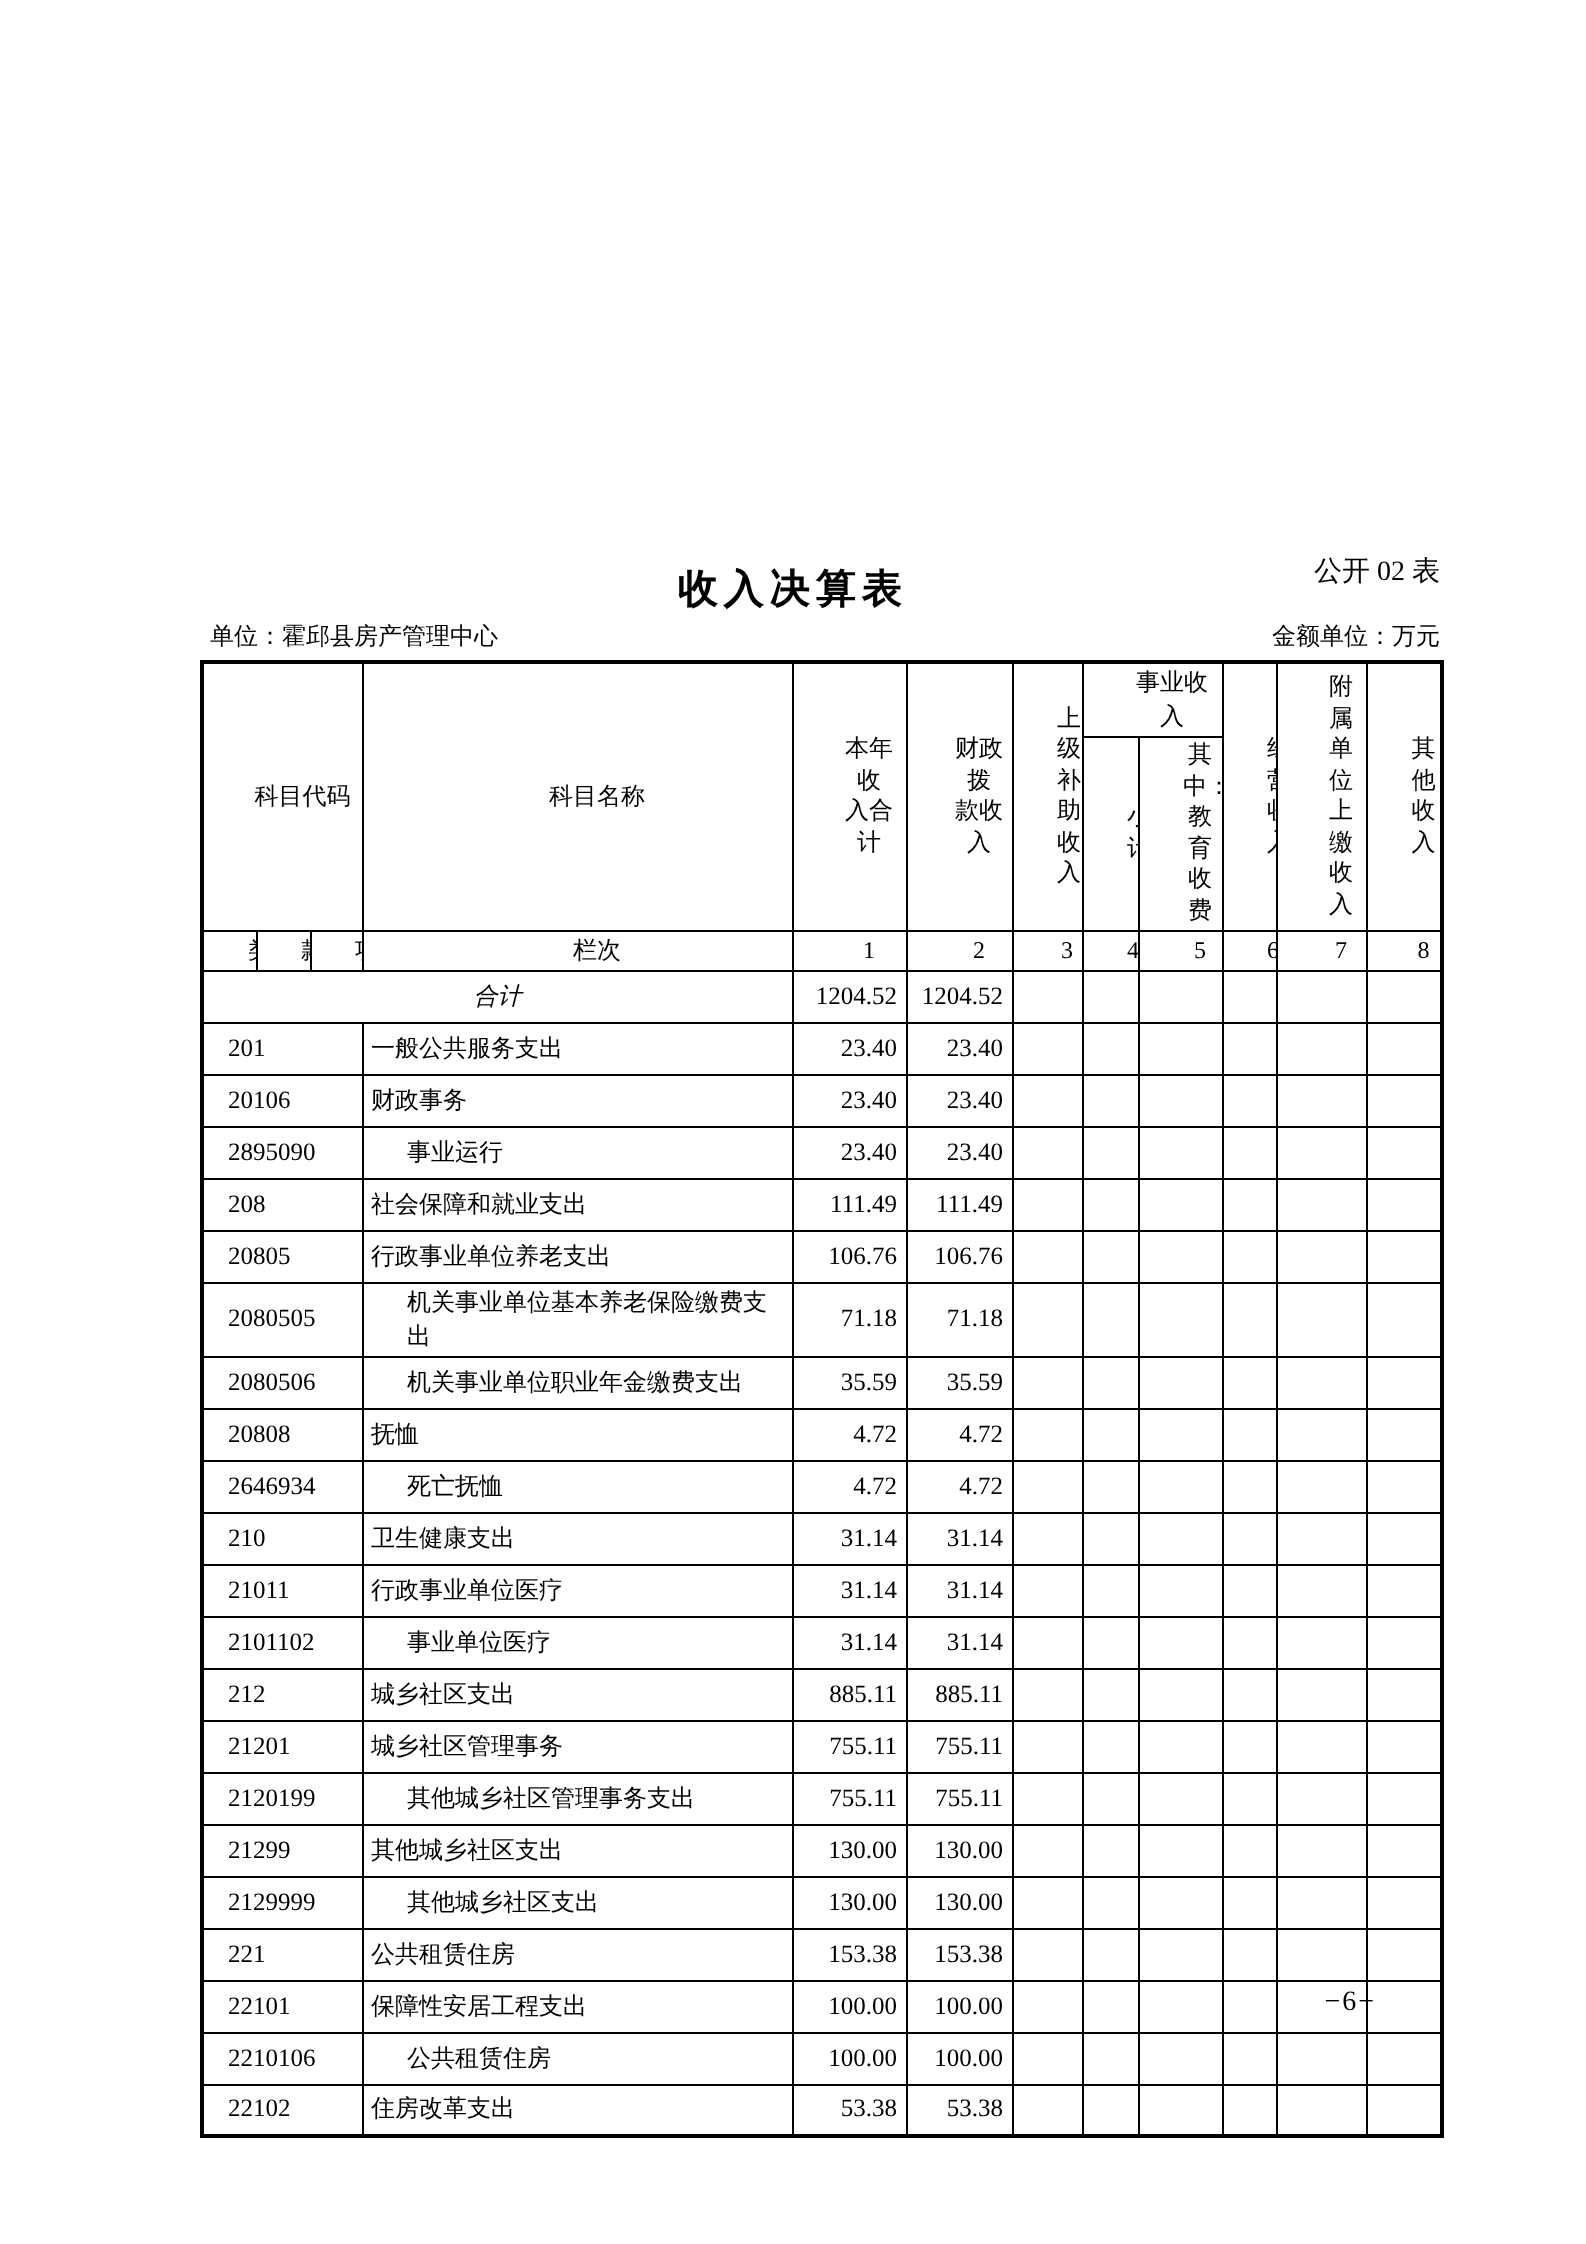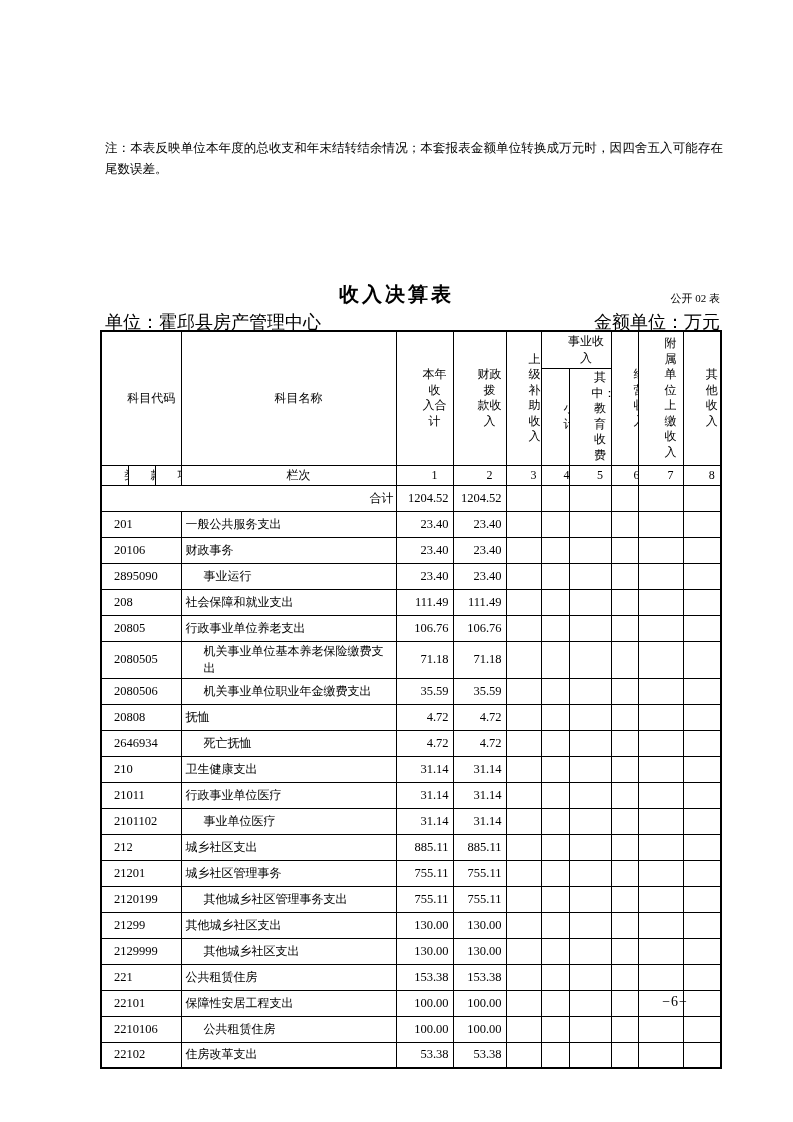--- a/index.html
+++ b/index.html
@@ -16,27 +16,27 @@
     position: absolute; left: 105px; top: 138px; width: 618px;
     font-size: 12.5px; line-height: 1.7; text-align: justify;
   }
   .title {
     position: absolute; left: 0; top: 258px; width: 100%;
     text-align: center;
     font-family: "Liberation Sans", "DejaVu Sans", sans-serif;
     font-size: 20px; font-weight: bold; letter-spacing: 3px; margin-top: 23px;
   }
   .meta-code {
-    position: absolute; right: 73px; top: 291px;
-    font-size: 11px;
+    position: absolute; right: 73px; top: 277px;
+    font-size: 14px;
   }
   .meta-row {
     position: absolute; left: 105px; right: 73px; top: 310px;
     display: flex; justify-content: space-between;
-    font-size: 18px;
+    font-size: 12px;
   }
 
   table.main {
     position: absolute; left: 100px; top: 330px; width: 620px;
     border-collapse: collapse; table-layout: fixed;
     border: 2px solid #000;
   }
   th, td {
     border: 1px solid #000;
     font-size: 12px; font-weight: normal;
@@ -47,33 +47,32 @@
   thead th { text-align: center; padding-left: 22px; }
   .wrap { white-space: pre-line; line-height: 1.3; }
   tr.h-top th { height: 22px; }
   tr.h-sub th { height: 56px; }
   tr.h-lanci th { height: 18px; }
   tbody td { height: 26px; }
   td.c-code { text-align: left; padding-left: 12px; font-size: 12.5px; }
   td.c-name { text-align: left; padding-left: 4px; }
   td.c-name.indent { padding-left: 22px; }
   td.c-num { text-align: right; padding-right: 4px; font-size: 12.5px; }
-  td.c-center { text-align: right; }
+  td.c-center { text-align: center; font-style: italic; }
 
   .page-number {
     position: absolute; right: 105px; top: 994px;
     font-size: 14px; letter-spacing: 1px;
   }
 </style>
 </head>
 <body>
 
 <div class="page">
 
-  <p class="note">注：本表反映单位本年度的总收支和年末结转结余情况；本套报表金额单位转换成万元时，因四舍五入可能存在尾数误差。</p>
 
   <h1 class="title">收入决算表</h1>
 
   <div class="meta-code">公开 02 表</div>
 
   <div class="meta-row">
     <span>单位：霍邱县房产管理中心</span>
     <span>金额单位：万元</span>
   </div>
 

